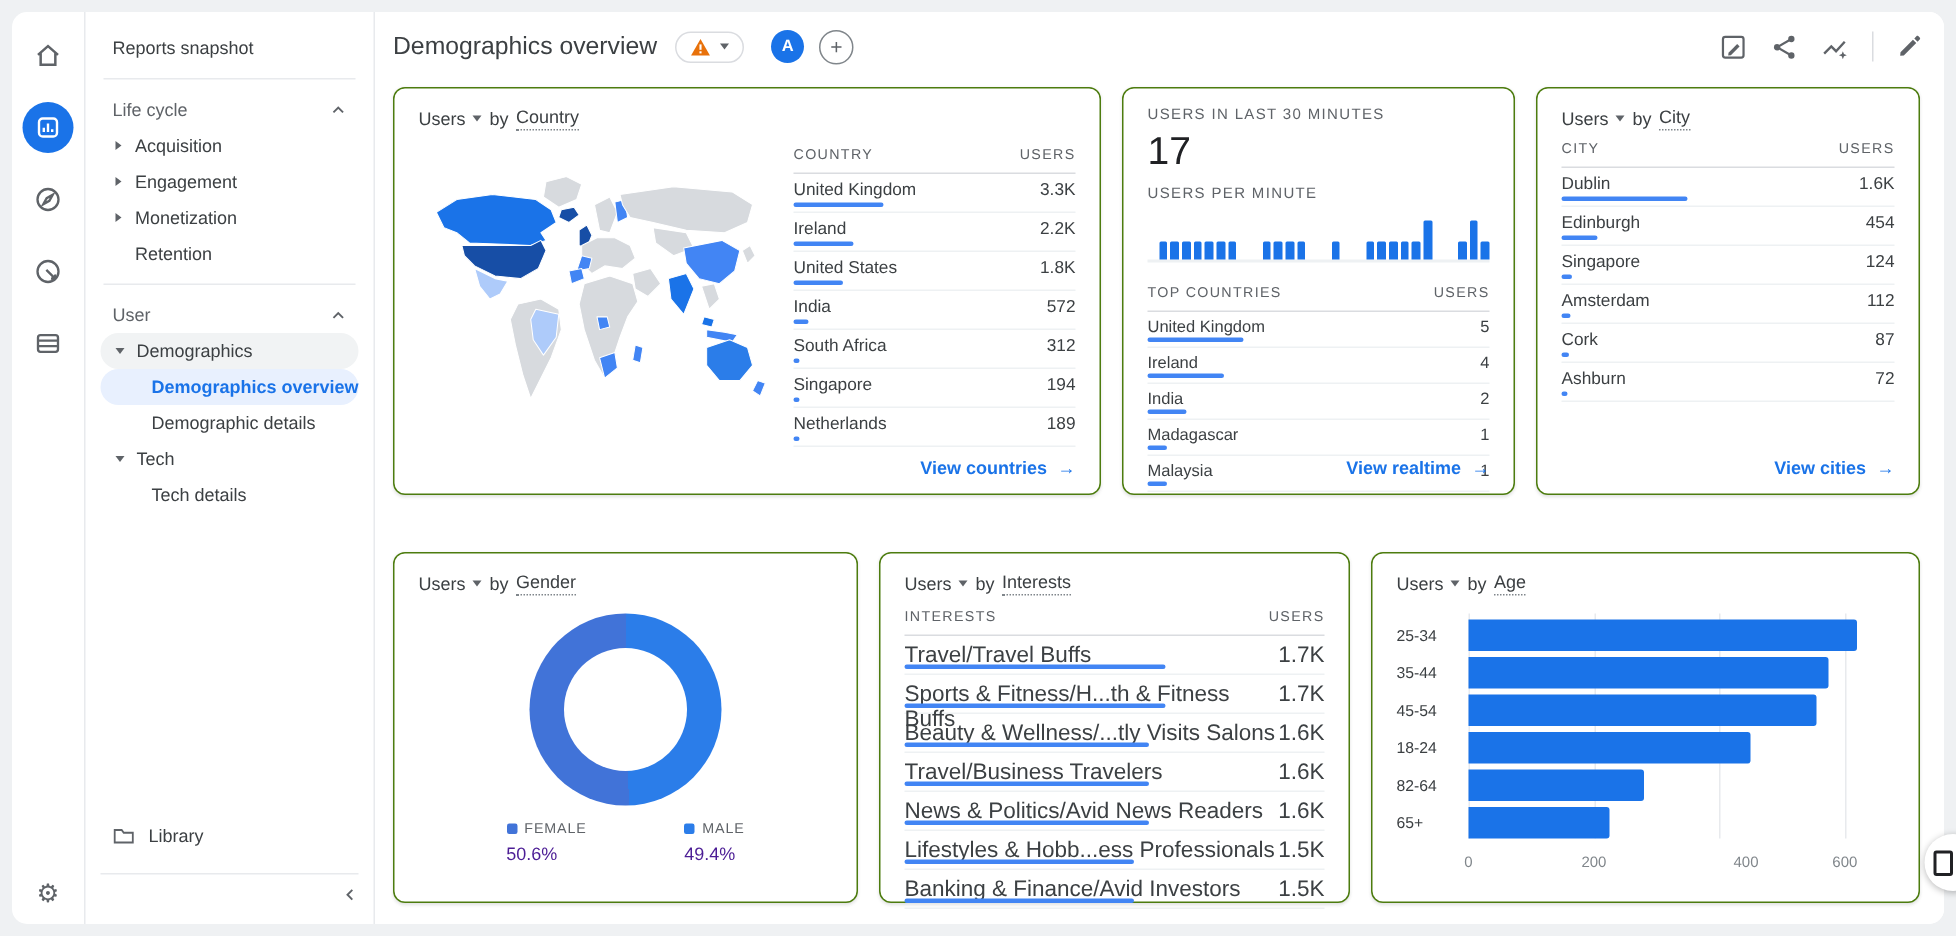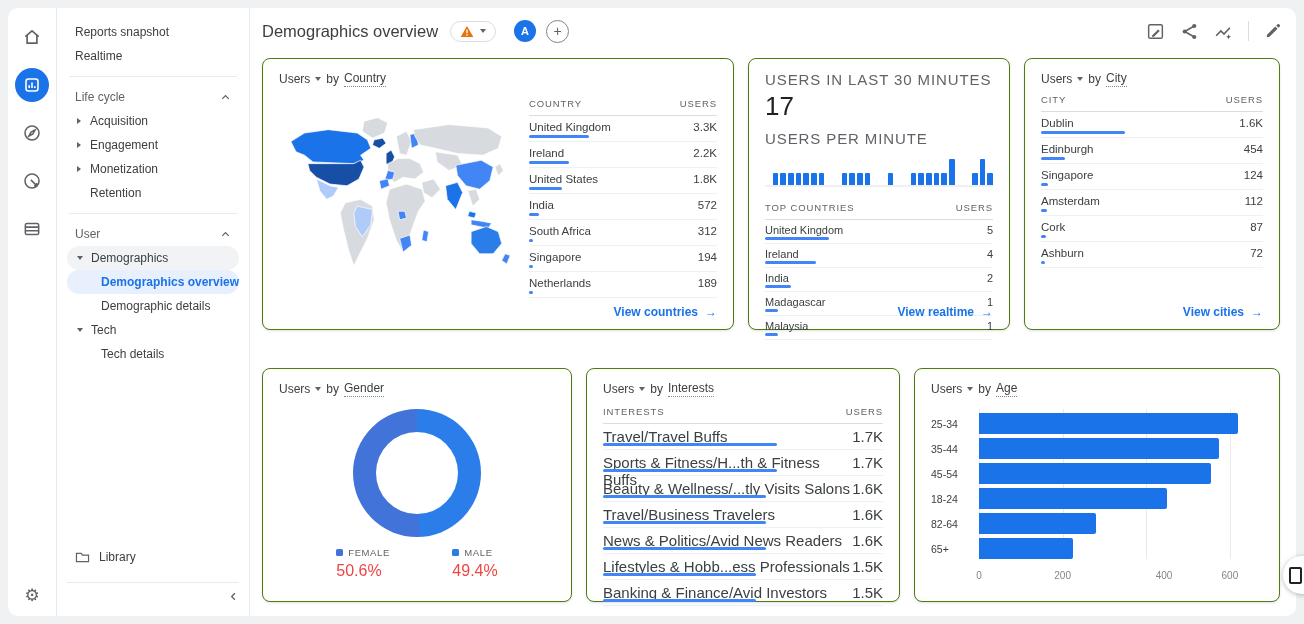--- a/index.html
+++ b/index.html
@@ -60,37 +60,37 @@
   
   .thead{display:flex;justify-content:space-between;font-size:9.5px;letter-spacing:.9px;color:#5f6368;padding:7px 0 6px;border-bottom:1px solid #dadce0}
   .trow{position:relative;display:flex;justify-content:space-between;align-items:flex-start;border-bottom:1px solid #eef1f3;font-size:11.5px;color:#3c4043}
   .trow .tbar{position:absolute;left:0;bottom:3px;height:3px;border-radius:1.5px;background:#4285f4}
   .country-body{display:flex;gap:12px;margin-top:4px}
   .mapwrap{flex:1;padding-top:6px}
   .ctable{width:188px}
   .ctable .trow{padding:5px 0 7px;height:13px}
 
   
-  .rt-label{font-size:15px;letter-spacing:.9px;color:#5f6368;margin-top:6px}
+  .rt-label{font-size:10px;letter-spacing:.9px;color:#5f6368;margin-top:6px}
   .rt-count{font-size:26px;color:#202124;margin:3px 0 8px}
   .rt-bars{display:flex;align-items:flex-end;gap:2px;height:30px;border-bottom:2px solid #eef1f3;margin-top:8px}
   .rt-slot{flex:1;display:flex;align-items:flex-end}
   .rt-bar{width:100%;background:#1a73e8;border-radius:1px 1px 0 0}
   .rt-table .thead{margin-top:8px}
   .rt-table .trow{padding:4px 0 6px;height:13px;font-size:11px}
 
   .citytable .trow{padding:5px 0 7px;height:13px}
 
   
   .donut{width:128px;height:128px;border-radius:50%;margin:12px auto 10px;position:relative}
   .donut::after{content:"";position:absolute;inset:23px;background:#fff;border-radius:50%}
   .legend{display:flex;justify-content:space-around;padding:0 26px}
   .leg-top{display:flex;align-items:center;gap:5px;font-size:9.5px;letter-spacing:.6px;color:#5f6368}
   .leg-dot{width:7px;height:7px;border-radius:1.5px}
-  .leg-val{font-size:16px;color:#ef4444;margin-top:4px}
+  .leg-val{font-size:12px;color:#4c1d95;margin-top:4px}
 
   
   .inttable .trow{padding:4px 0 8px;height:13px;font-size:15px}
   .inttable .thead{margin-top:2px}
 
   
   .ac{position:relative;margin-top:12px;height:172px}
   .ac-grid{position:absolute;top:0;bottom:22px;width:1px;background:#e8eaed}
   .ac-row-label{position:absolute;font-size:10.5px;color:#3c4043}
   .ac-bar{position:absolute;background:#1a73e8;border-radius:0 2px 2px 0}
@@ -137,23 +137,20 @@
     </div>
     <div class="rail-bottom">
       <span class="gear">⚙</span>
     </div>
   </nav>
 
   <aside class="sidebar">
     <div class="snav">
       <div class="s-item">
           <span>Reports snapshot</span>
-        </div>
-      <div class="s-item">
-          <span>Realtime</span>
         </div>
 
       <div class="sdiv"></div>
 
       <div class="sec-h">
         <span>Life cycle</span>
         <svg width="11" height="11" viewBox="0 0 12 12" fill="none" stroke="#5f6368" stroke-width="1.4">
             <polyline points="2.5,7.5 6,4 9.5,7.5"></polyline>
           </svg>
       </div>

